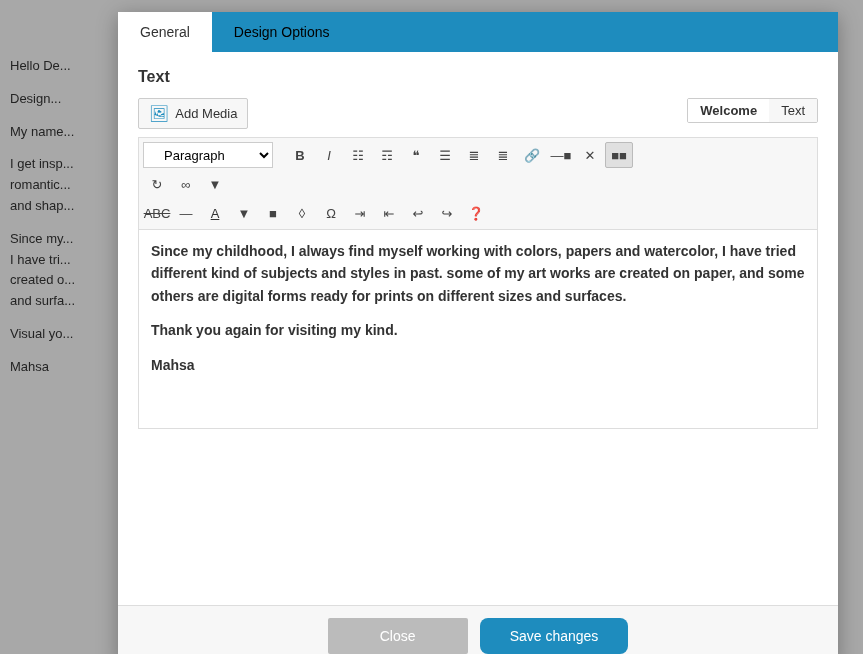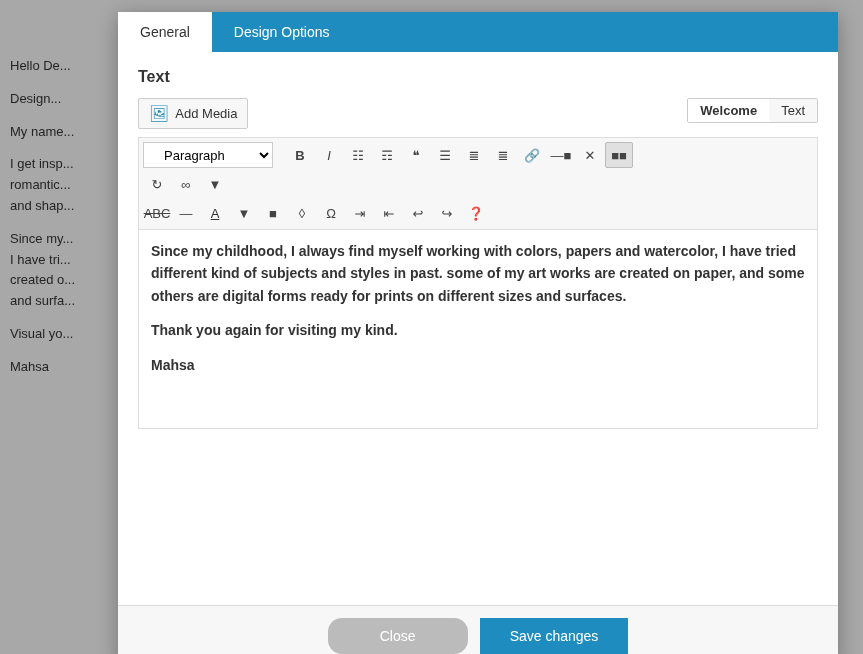--- a/index.html
+++ b/index.html
@@ -54,21 +54,21 @@
     
     .tab-bar {
       display: flex;
       background: #1e8cbe;
       flex-shrink: 0;
     }
     .tab {
       padding: 12px 22px;
       cursor: pointer;
       font-size: 14px;
-      color: #ffffff;
+      color: #000000;
       border: none;
       background: transparent;
     }
     .tab.active {
       background: #fff;
       color: #333;
       font-weight: normal;
     }
 
     
@@ -198,32 +198,32 @@
       gap: 12px;
       justify-content: center;
     }
     .btn-close {
       padding: 10px 30px;
       background: #bbb;
       color: #fff;
       border: none;
       cursor: pointer;
       font-size: 14px;
-      border-radius: 14px;
+      border-radius: 2px;
       min-width: 140px;
       text-align: center;
     }
     .btn-save {
       padding: 10px 30px;
       background: #1e8cbe;
       color: #fff;
       border: none;
       cursor: pointer;
       font-size: 14px;
-      border-radius: 0;
+      border-radius: 8px;
       min-width: 140px;
     }
 
     .media-icon {
       font-size: 16px;
       color: #1e8cbe;
     }
   </style>
 </head>
 <body>

